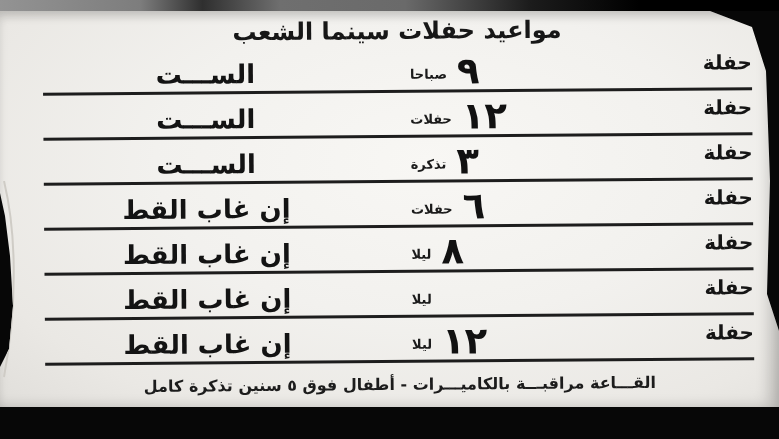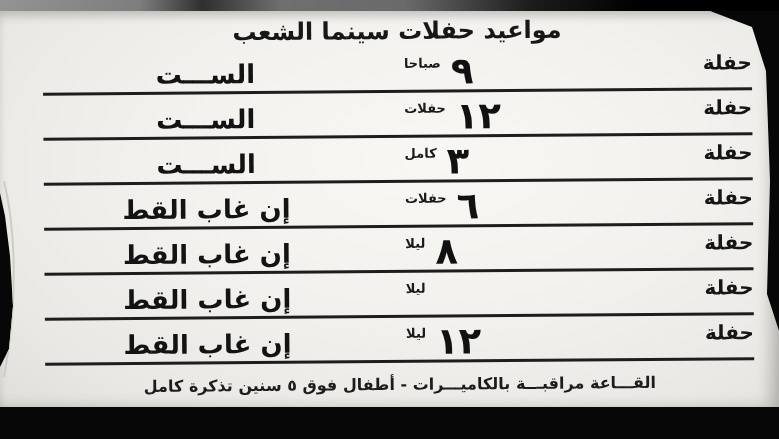--- a/index.html
+++ b/index.html
@@ -81,21 +81,22 @@
     direction: ltr;
     display: flex;
     align-items: flex-end;
     gap: 10px;
     padding-left: 36px;
   }
   .show-period {
     font-size: 13px;
     font-weight: bold;
     color: #1b1b1b;
-    padding-bottom: 18px;
+    padding-bottom: 7px;
+    margin-left: 6px;
   }
   .show-time {
     font-size: 37px;
     font-weight: bold;
     line-height: 0.95;
     color: #111;
     letter-spacing: 12px;
     margin-right: -12px;
   }
 
@@ -153,21 +154,21 @@
           <span class="time-cell">
             <span class="show-period">حفلات</span>
             <span class="show-time">١٢</span>
           </span>
           <span class="film-title">الســـت</span>
         </div>
 
         <div class="row">
           <span class="show-label">حفلة</span>
           <span class="time-cell">
-            <span class="show-period">كامل</span>
+            <span class="show-period">تذكرة</span>
             <span class="show-time">٣</span>
           </span>
           <span class="film-title">الســـت</span>
         </div>
 
         <div class="row">
           <span class="show-label">حفلة</span>
           <span class="time-cell">
             <span class="show-period">حفلات</span>
             <span class="show-time">٦</span>

